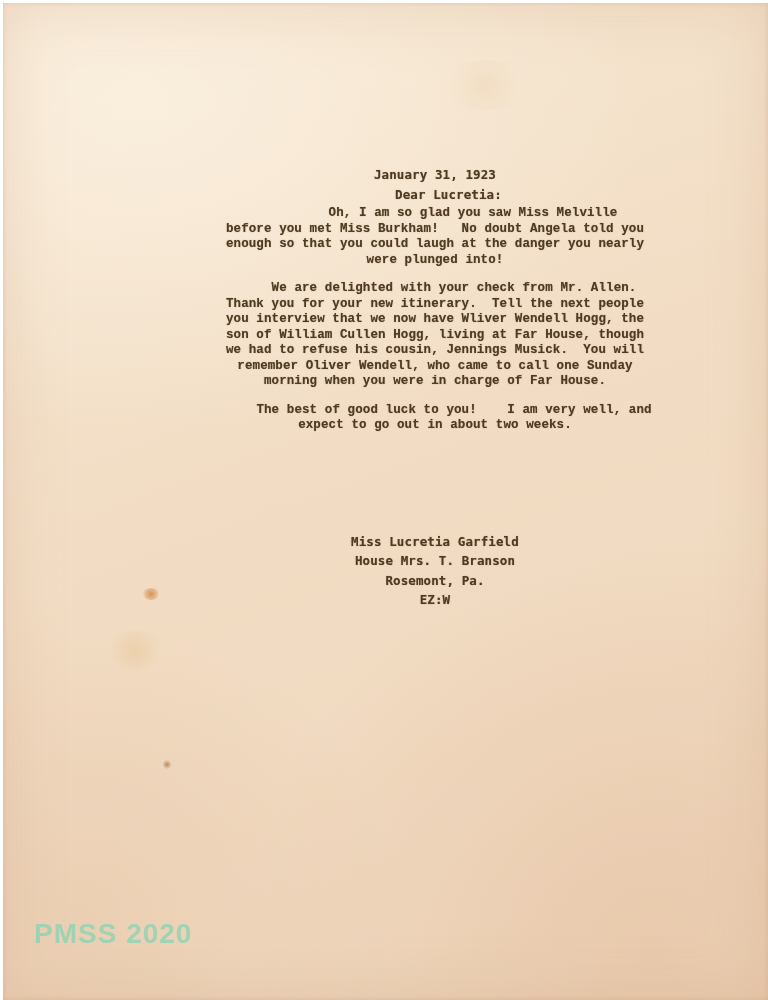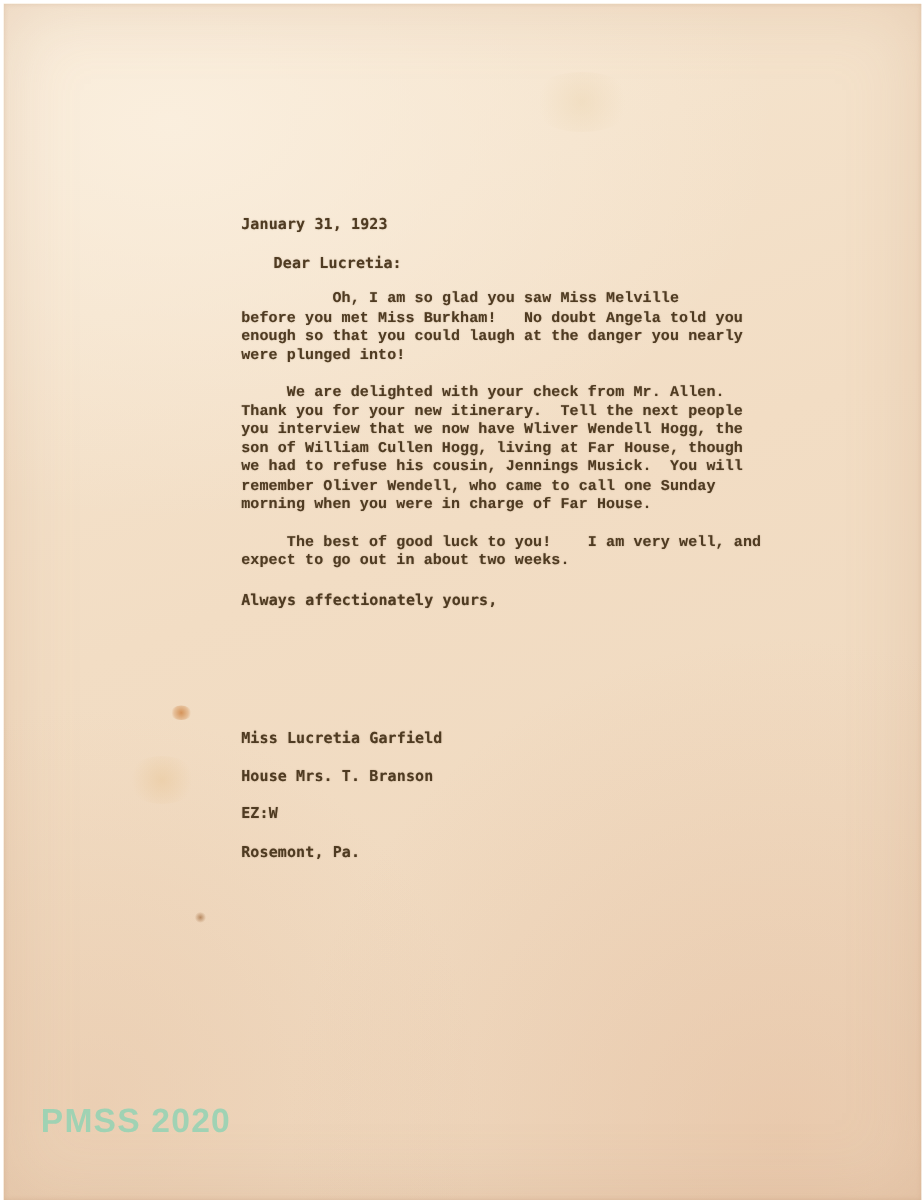--- a/index.html
+++ b/index.html
@@ -61,21 +61,22 @@
     width: 500px;
     color: var(--ink, #4f3b22);
     font-size: 12.5px;
     line-height: 15.5px;
     font-weight: 700;
     letter-spacing: 0.1px;
     text-shadow: 0 0 1px rgba(86,62,32,0.55);
   }
   .letter .pre {
     white-space: pre-wrap;
-    margin: 16px;
+    margin: 4px;
+    text-align: center;
   }
   .date-line {
     margin-left: 270px;
   }
   .salutation {
     margin-top: 44px;
     padding-left: 27px;
   }
   .para {
     margin-top: 10px;
@@ -125,24 +126,23 @@
 were plunged into!</div>
     <div class="pre para">     We are delighted with your check from Mr. Allen.
 Thank you for your new itinerary.  Tell the next people
 you interview that we now have Wliver Wendell Hogg, the
 son of William Cullen Hogg, living at Far House, though
 we had to refuse his cousin, Jennings Musick.  You will
 remember Oliver Wendell, who came to call one Sunday
 morning when you were in charge of Far House.</div>
     <div class="pre para">     The best of good luck to you!    I am very well, and
 expect to go out in about two weeks.</div>
-    <div class="pre closing">Always affectionately yours,</div>
 
     <div class="address-block">
       <div class="pre">Miss Lucretia Garfield</div>
       <div class="pre">House Mrs. T. Branson</div>
+      <div class="pre">Rosemont, Pa.</div>
       <div class="pre">EZ:W</div>
-      <div class="pre">Rosemont, Pa.</div>
     </div>
   </div>
 
   <div class="watermark">PMSS 2020</div>
 </div>
 
 </body></html>

